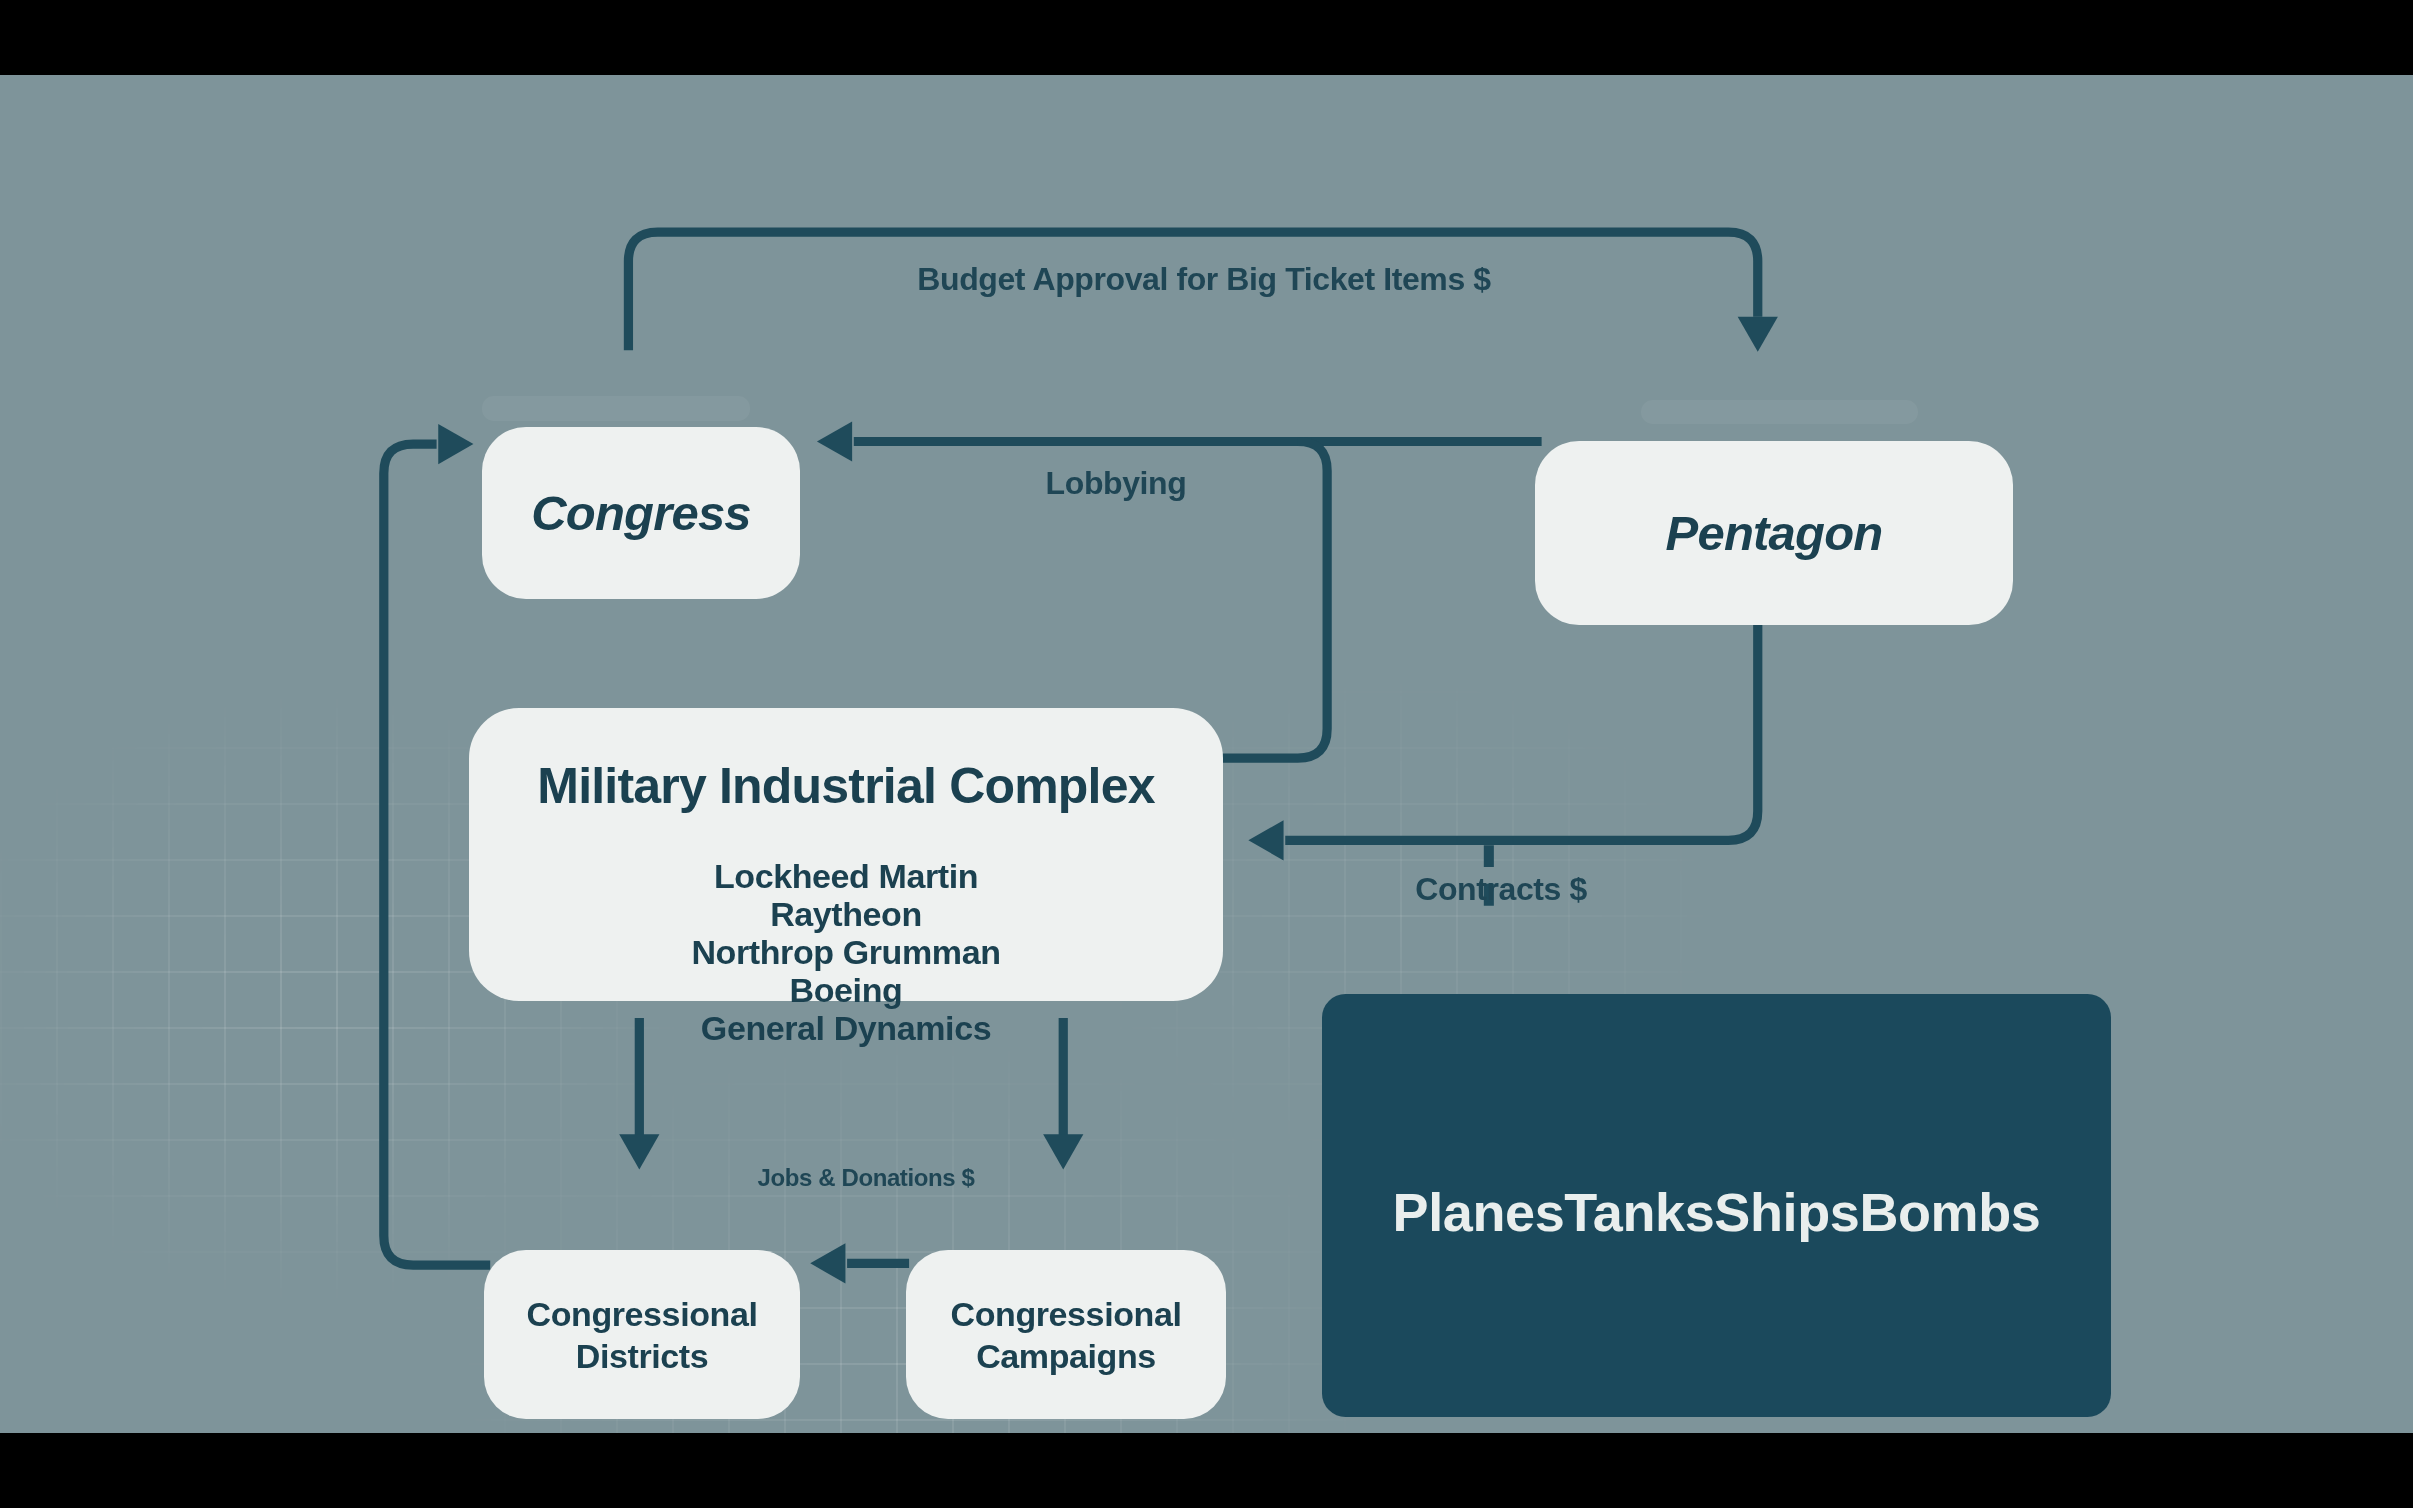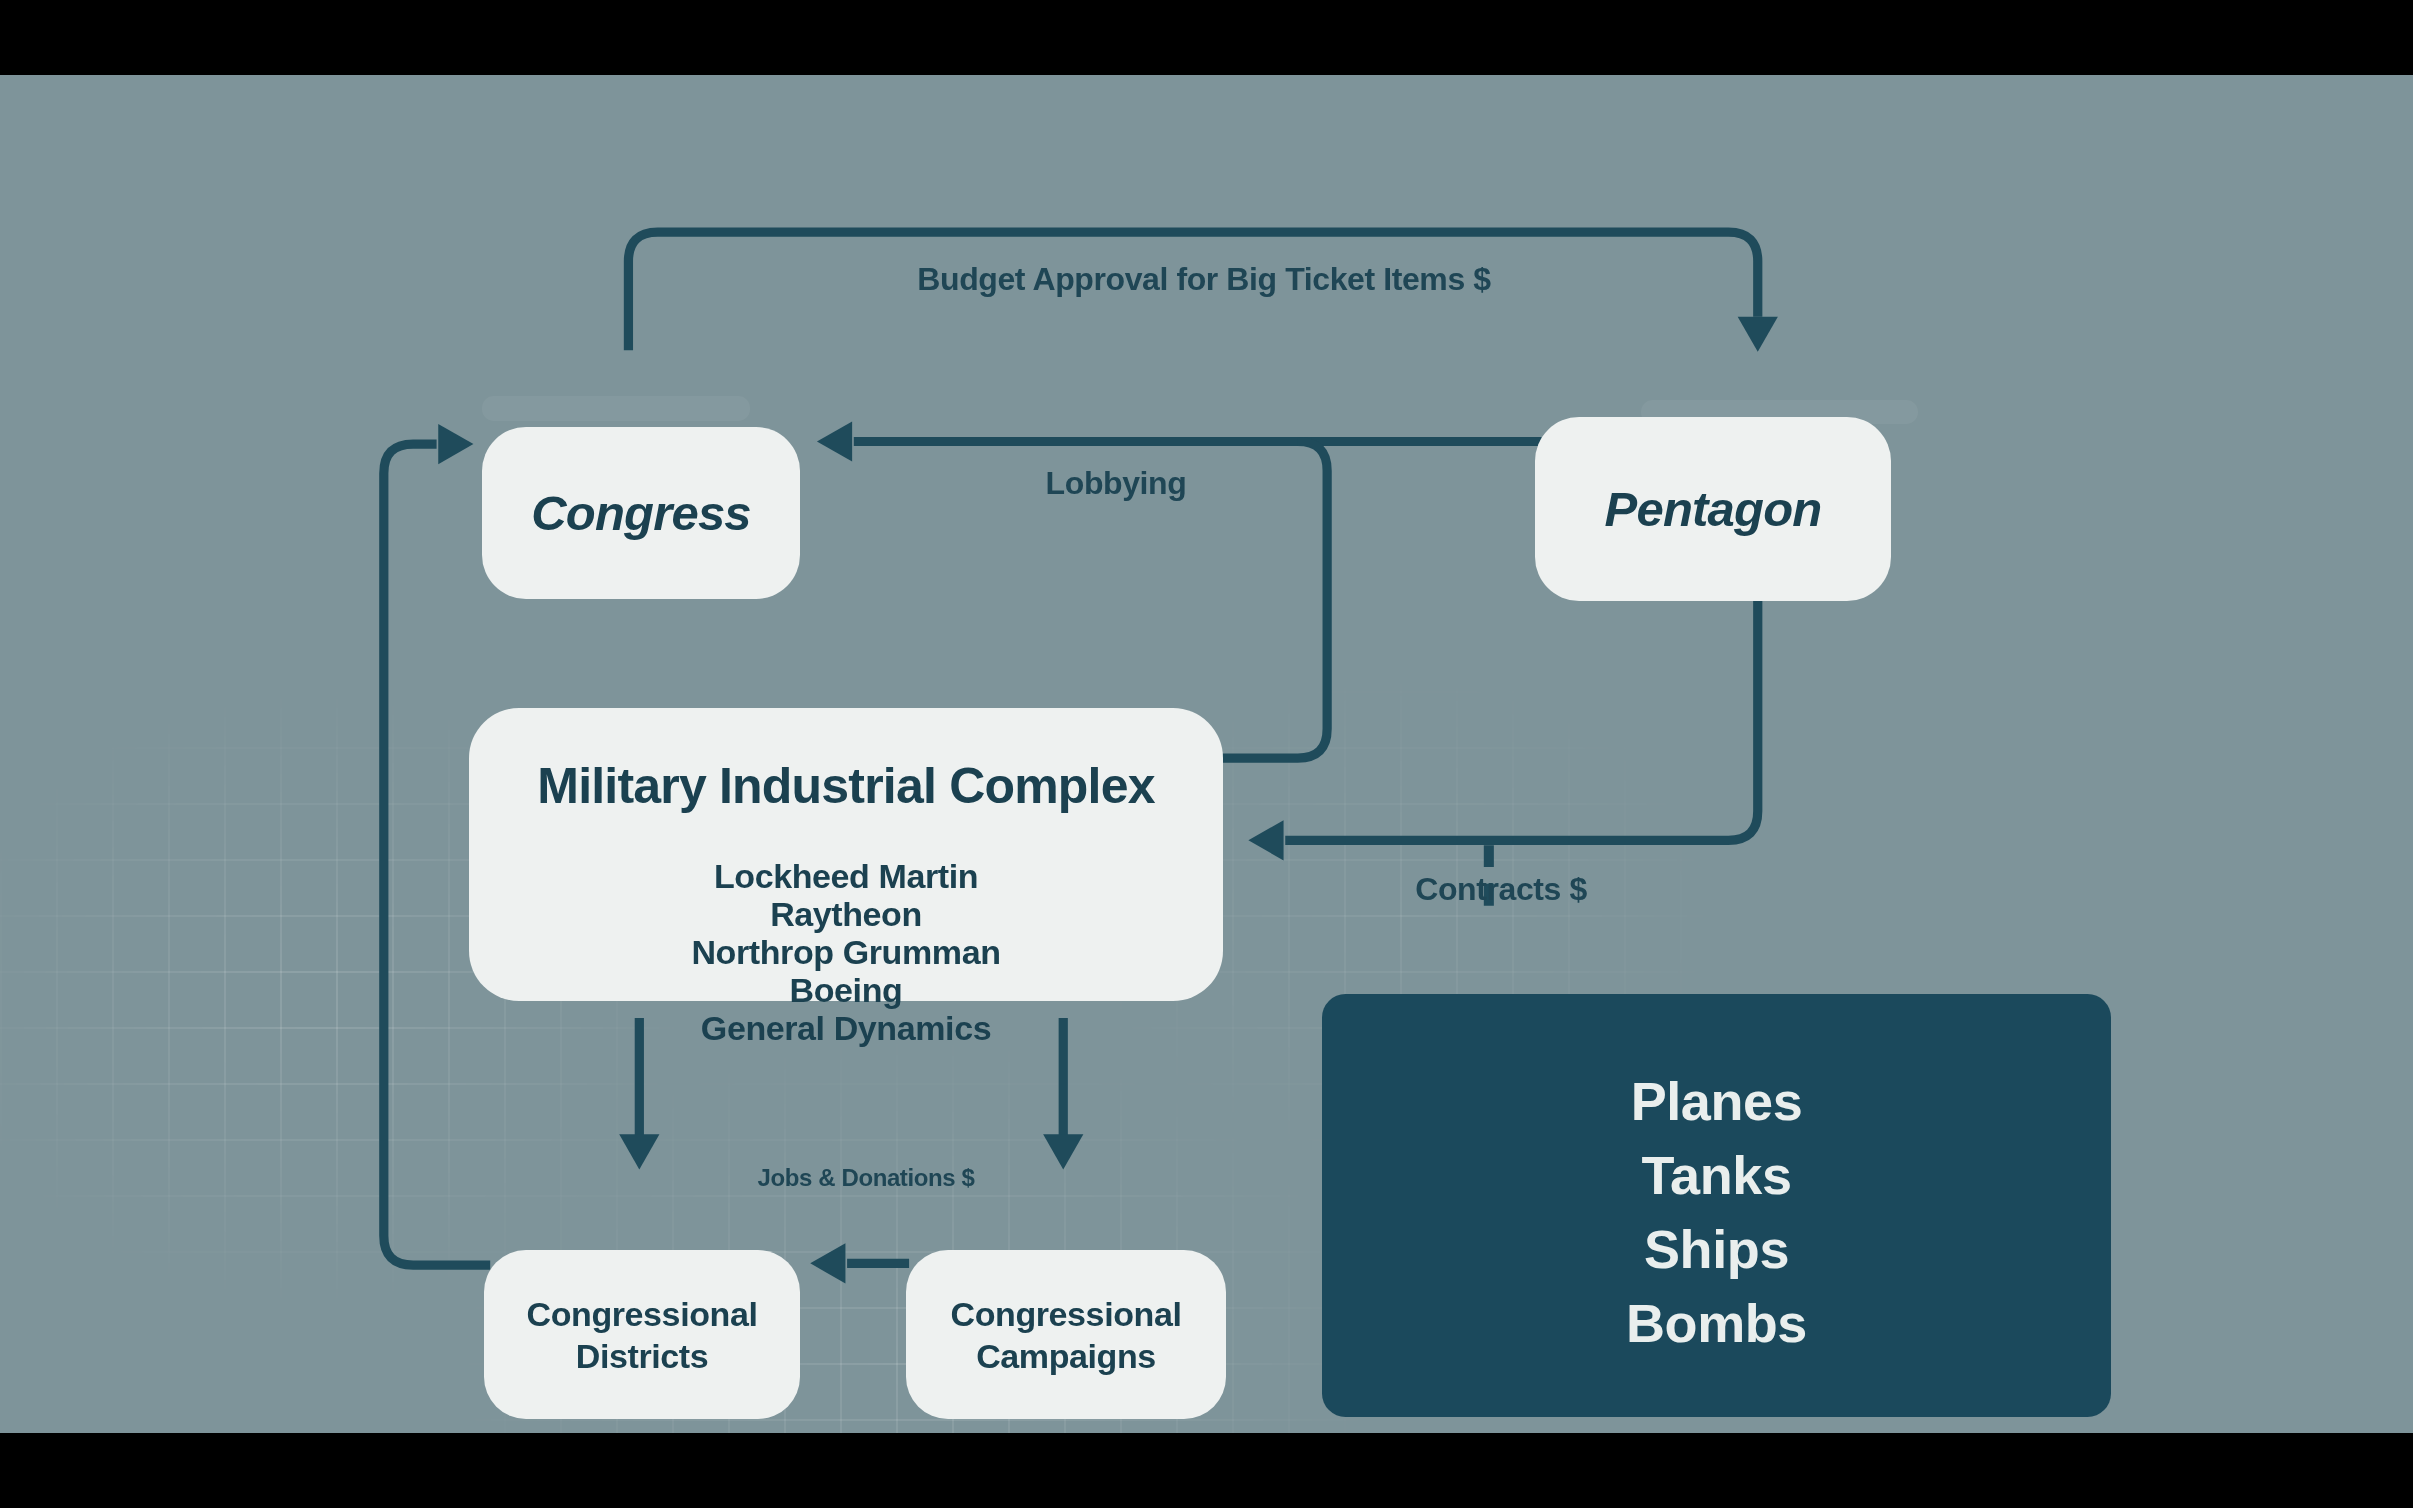--- a/index.html
+++ b/index.html
@@ -47,34 +47,34 @@
 
   .node{
     position:absolute;z-index:10;background:var(--node-fill);
     display:flex;flex-direction:column;align-items:center;justify-content:center;
     color:var(--node-text);text-align:center;
   }
   .node.simple{border-radius:44px;font-style:italic;}
   .node .big-label{font-size:49px;font-weight:700;letter-spacing:-0.8px;}
 
   #node-congress{left:482px;top:352px;width:318px;height:172px;}
-  #node-pentagon{left:1535px;top:342px;width:356px;height:184px;}
+  #node-pentagon{left:1535px;top:366px;width:478px;height:184px;}
 
   #node-mic{left:469px;top:633px;width:754px;height:293px;border-radius:50px;justify-content:flex-start;padding-top:49px;}
   #node-mic .mic-title{font-size:50px;font-weight:700;letter-spacing:-0.8px;margin-bottom:42px;}
   #node-mic .company{font-size:34px;font-weight:700;letter-spacing:-0.4px;line-height:38px;}
 
   #node-districts{left:484px;top:1175px;width:316px;height:169px;border-radius:42px;}
   #node-campaigns{left:906px;top:1175px;width:320px;height:169px;border-radius:42px;}
   .node .two-line{font-size:34px;font-weight:700;letter-spacing:-0.4px;line-height:42px;}
 
   #node-products{
     position:absolute;left:1322px;top:919px;width:789px;height:423px;z-index:10;
     background:var(--dark-node-fill);border-radius:23.5px;
-    display:flex;flex-direction:column;align-items:center;justify-content:center;
+    display:flex;flex-direction:row;align-items:center;justify-content:center;
     padding-top:13.4px;color:var(--dark-node-text);text-align:center;
   }
   #node-products .product{font-size:54px;font-weight:700;line-height:74px;letter-spacing:-0.4px;}
 
   .edge-label{
     position:absolute;z-index:5;transform:translate(-50%,-50%);
     color:var(--label-text);font-weight:700;white-space:nowrap;letter-spacing:-0.4px;
   }
   #label-budget{left:1204px;top:204px;font-size:32px;}
   #label-lobbying{left:1116px;top:408px;font-size:32px;}

